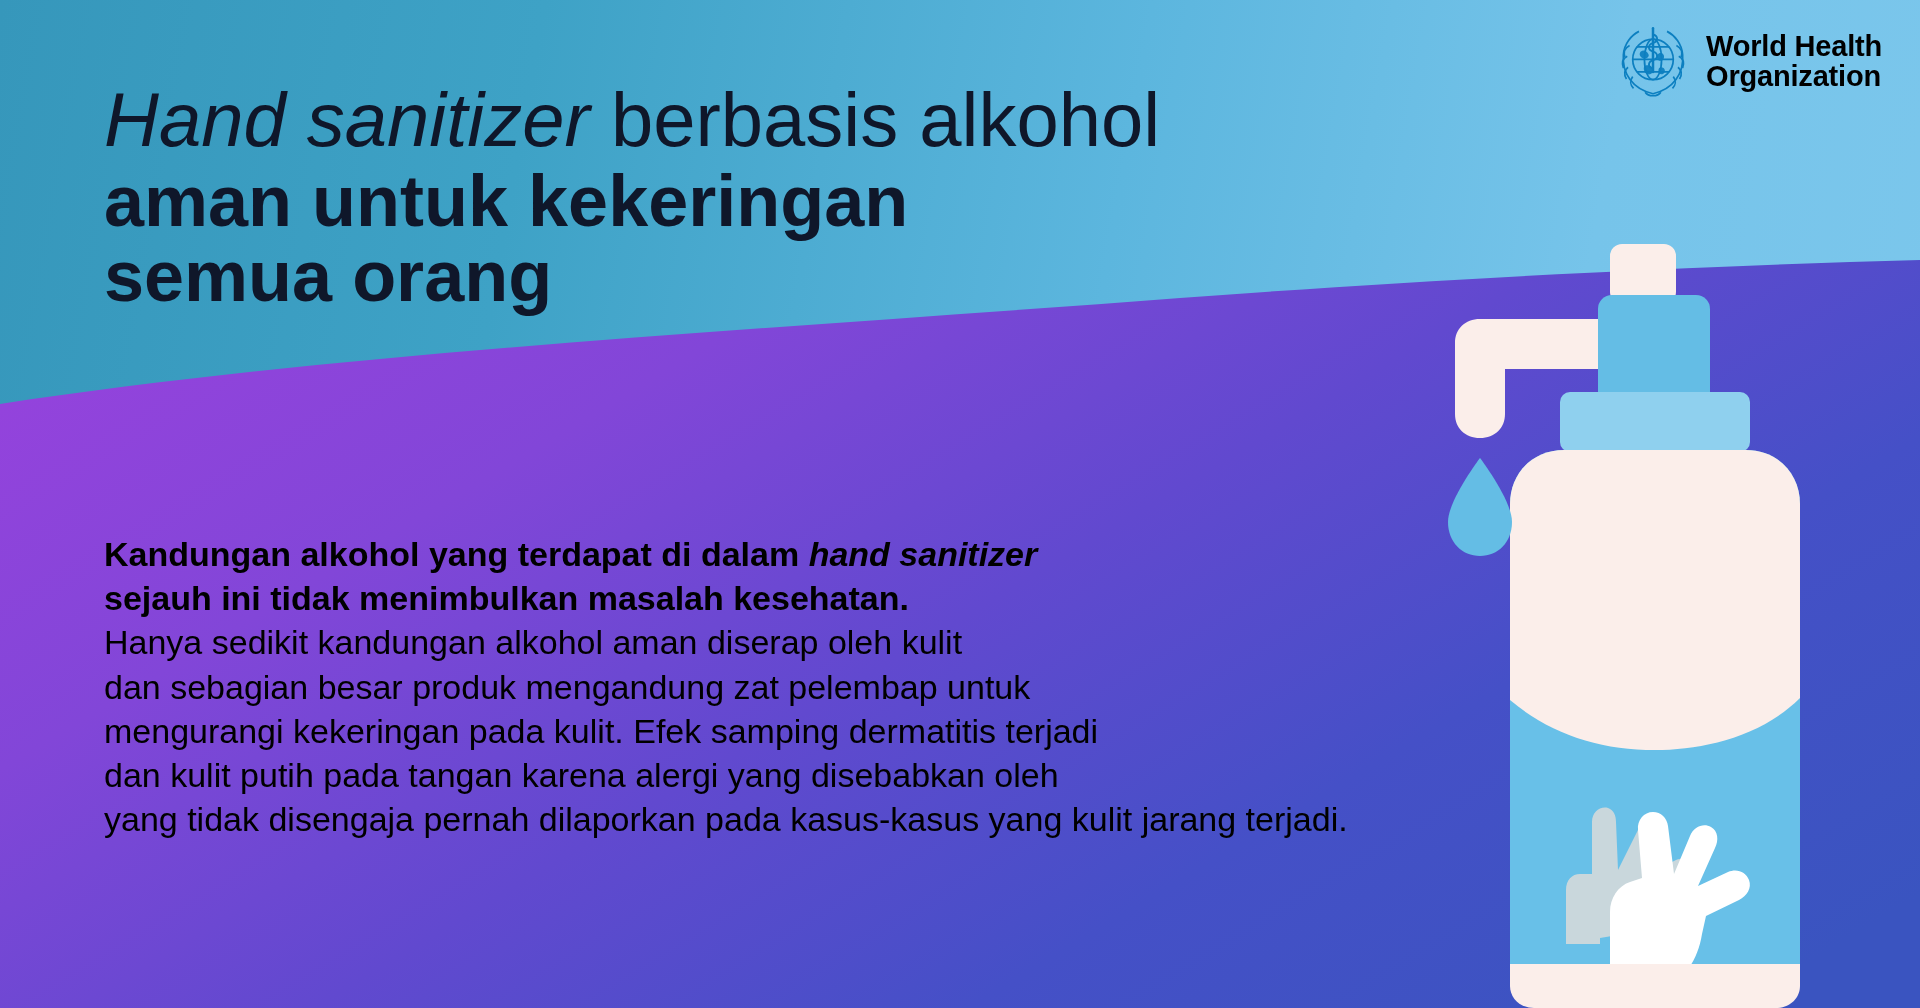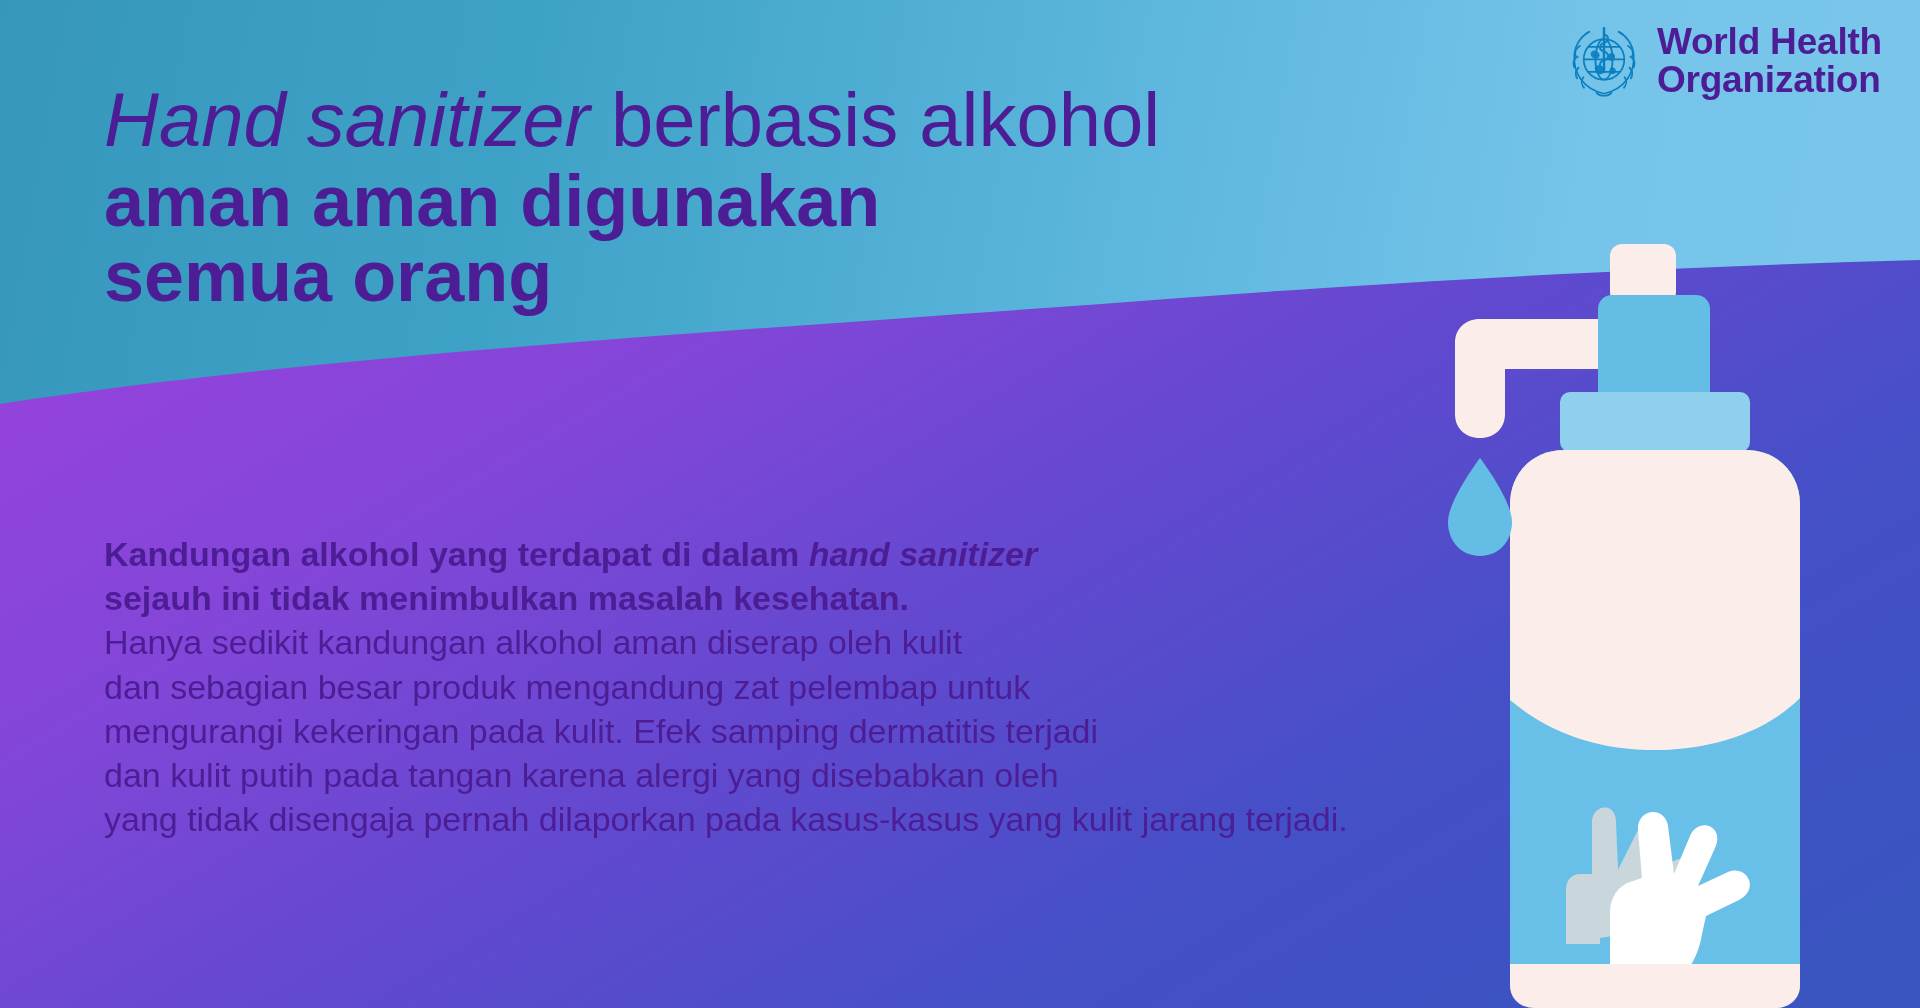--- a/index.html
+++ b/index.html
@@ -26,44 +26,44 @@
   }
 
   
   .who-logo {
     position:absolute; right:38px; top:22px;
     display:flex; align-items:center; gap:14px;
     z-index:40;
   }
   .who-mark { width:78px; height:78px; display:block; }
   .who-words {
-    color:#4c1d95;
+    color:#000000;
     font-weight:bold;
-    font-size:37px;
+    font-size:29px;
     line-height:1.04;
     letter-spacing:-0.2px;
     white-space:pre-line;
   }
 
   
   .headline {
     position:absolute; left:104px; top:84px;
     z-index:30;
-    color:#4c1d95;
+    color:#0f172a;
   }
   .hl-line { line-height:0.96; white-space:nowrap; }
   .hl1 { font-size:76px; font-weight:400; margin-bottom:10px; }
   .hl1 .em { font-style:italic; }
   .hl2, .hl3 { font-size:72px; font-weight:bold; margin-bottom:6px; }
 
   
   .body-copy {
     position:absolute; left:104px; top:532px;
     z-index:30;
-    color:#4c1d95;
+    color:#000000;
     font-size:34px;
     line-height:1.30;
     max-width:1430px;
   }
   .bc-line { white-space:nowrap; }
   .bc-strong { font-weight:bold; }
   .bc-strong .em { font-style:italic; }
 
   
   .bottle-wrap {
@@ -130,21 +130,21 @@
       </g>
 
       <path d="M40,90 C44,96 56,96 60,90" stroke="#0c7fc0" stroke-width="2.2" fill="none"></path>
     </svg>
     <div class="who-words">World Health
 Organization</div>
   </div>
 
   <div class="headline">
     <div class="hl-line hl1"><span class="em">Hand sanitizer</span><span> berbasis alkohol</span></div>
-    <div class="hl-line hl2">aman aman digunakan</div>
+    <div class="hl-line hl2">aman untuk kekeringan</div>
     <div class="hl-line hl3">semua orang</div>
   </div>
 
   <div class="body-copy">
     <div class="bc-line bc-strong"><span>Kandungan alkohol yang terdapat di dalam </span><span class="em">hand sanitizer</span></div>
     <div class="bc-line bc-strong">sejauh ini tidak menimbulkan masalah kesehatan.</div>
     <div class="bc-line">Hanya sedikit kandungan alkohol aman diserap oleh kulit</div>
     <div class="bc-line">dan sebagian besar produk mengandung zat pelembap untuk</div>
     <div class="bc-line">mengurangi kekeringan pada kulit. Efek samping dermatitis terjadi</div>
     <div class="bc-line">dan kulit putih pada tangan karena alergi yang disebabkan oleh</div>

